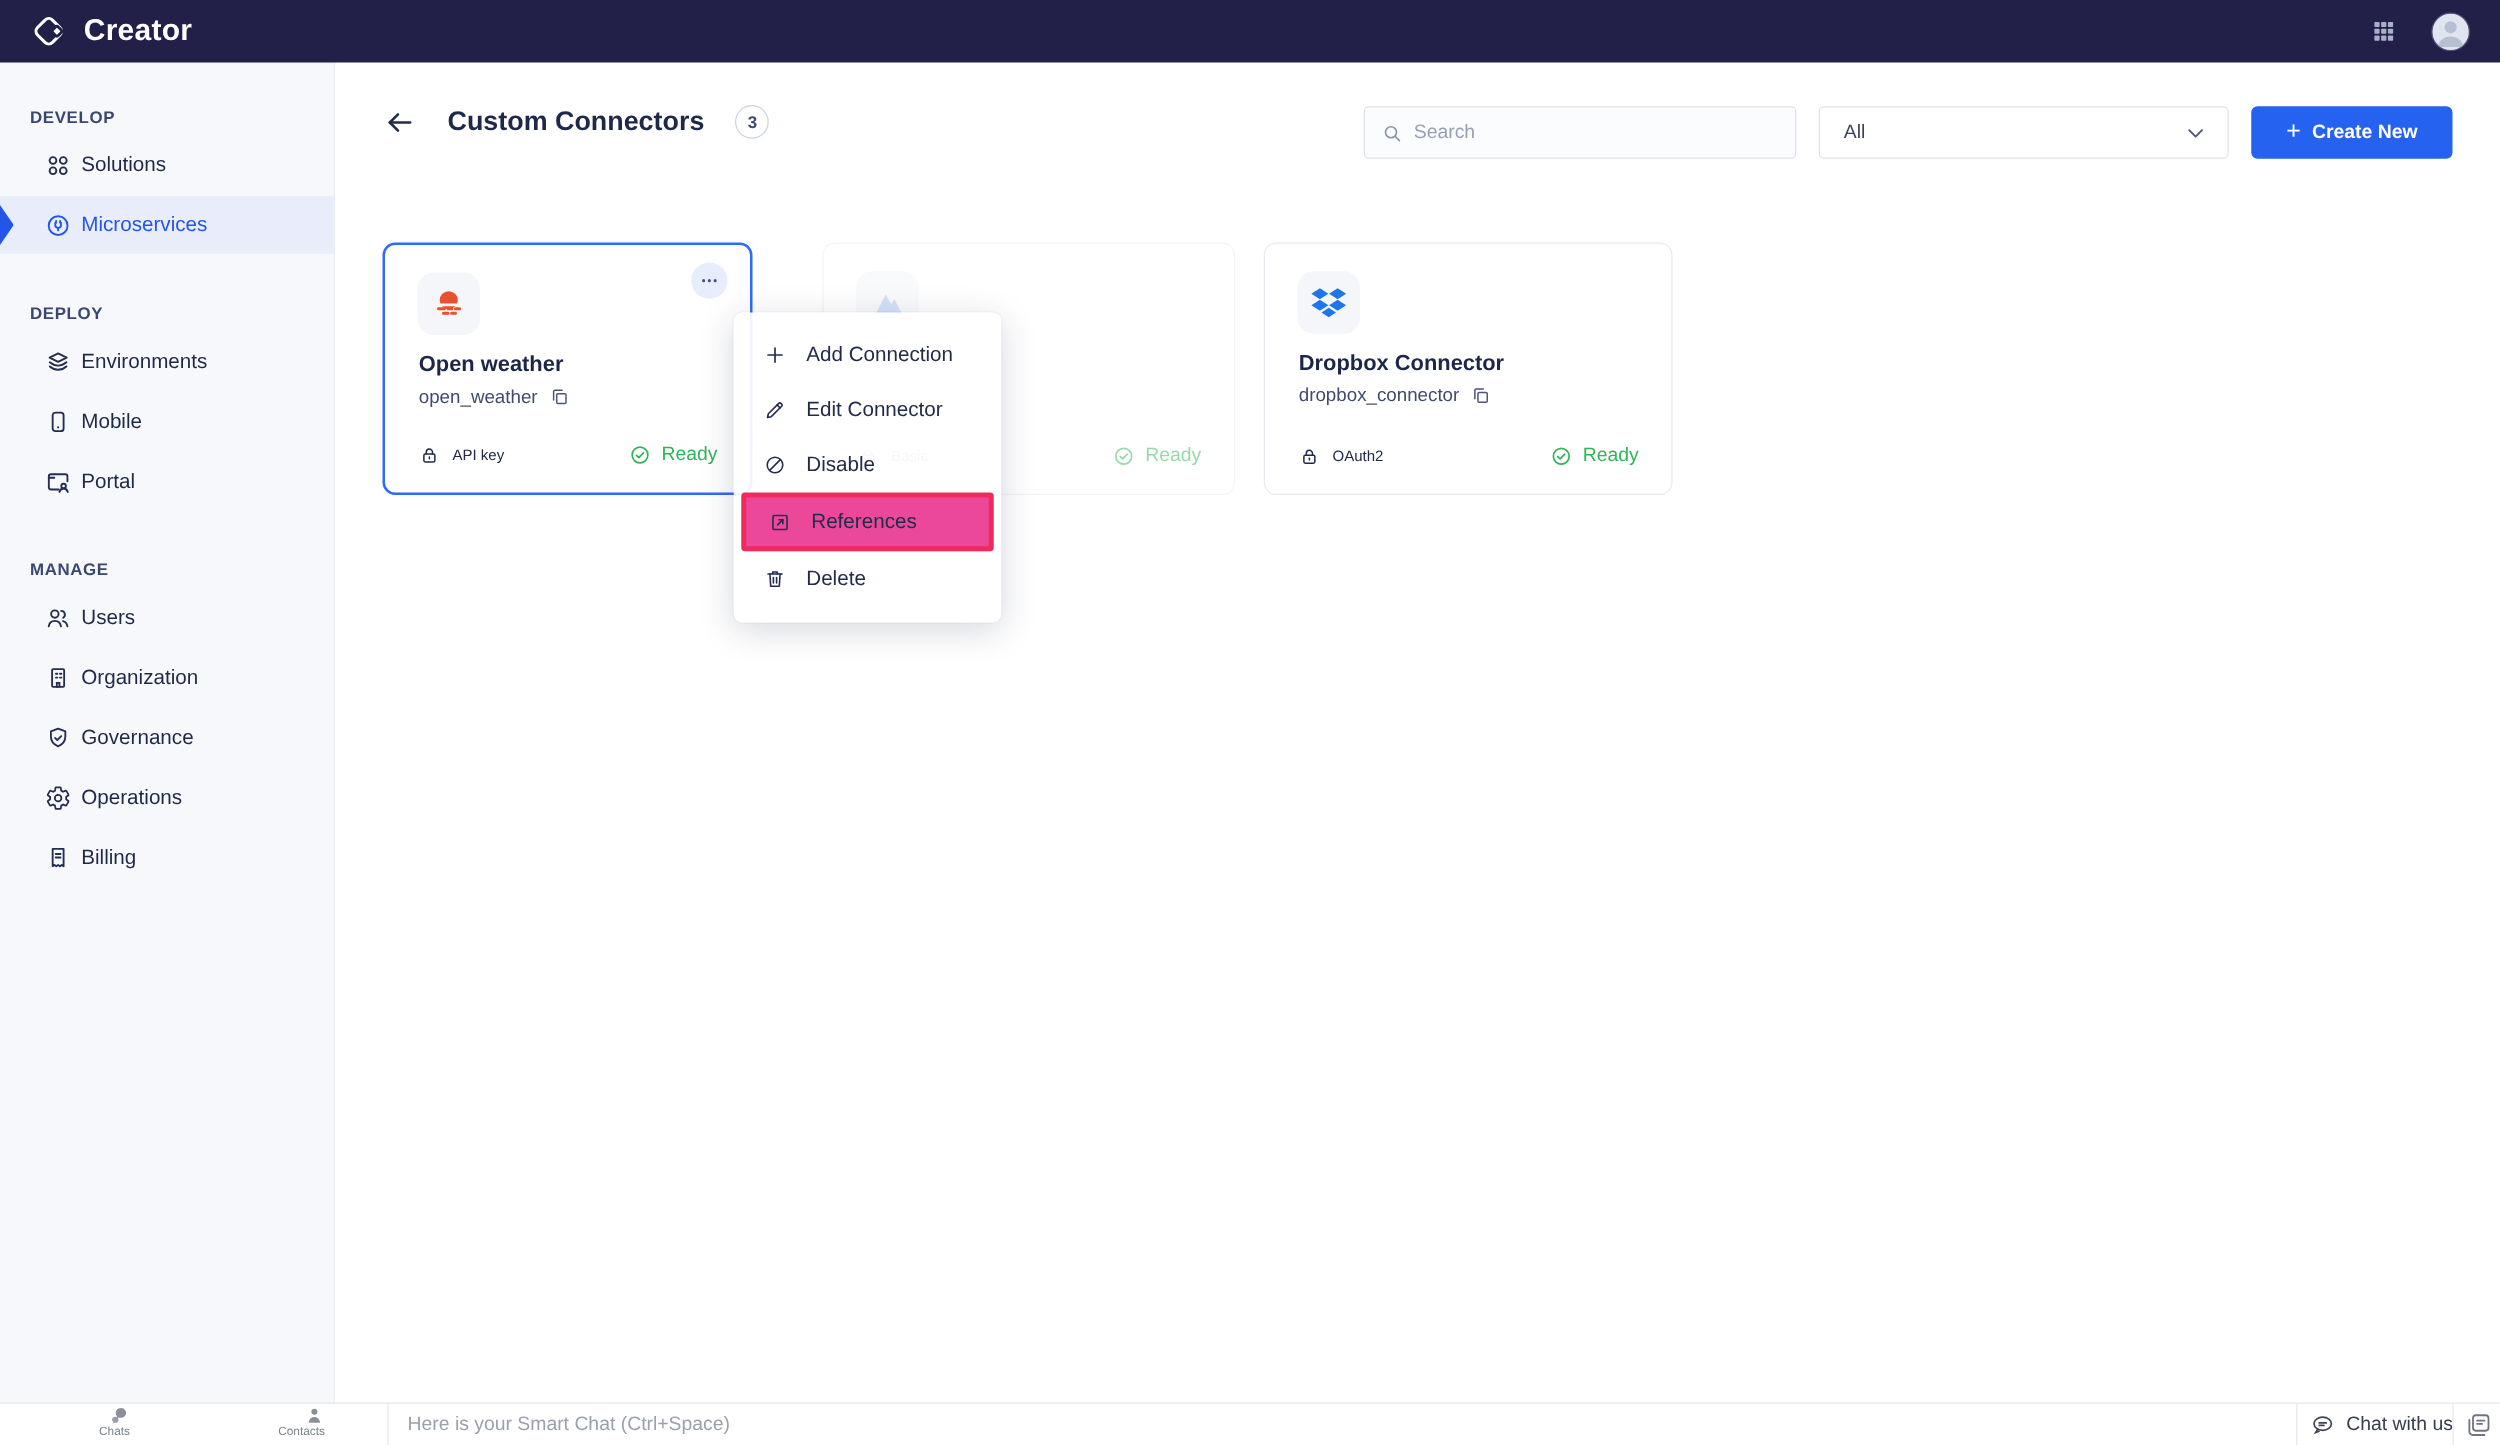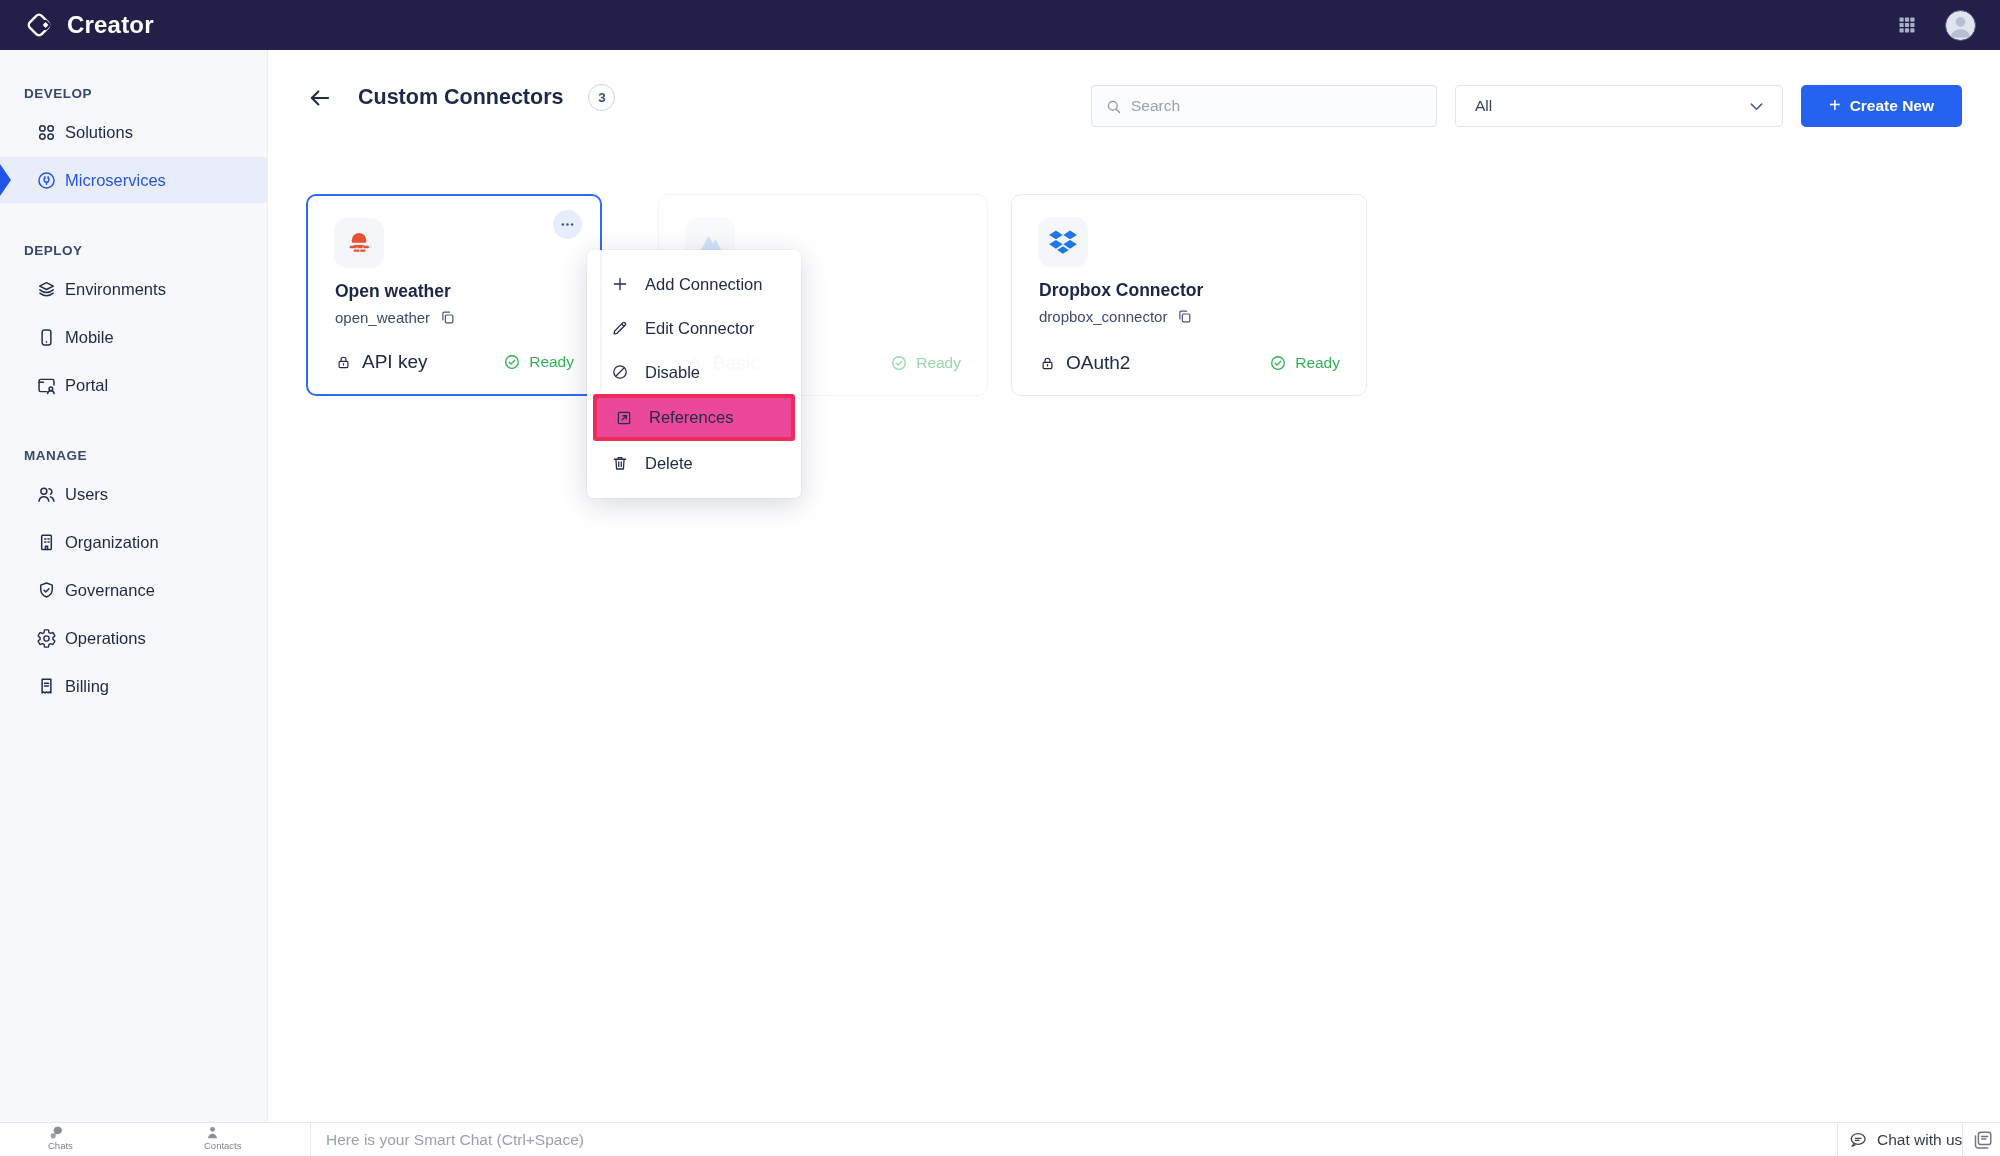--- a/index.html
+++ b/index.html
@@ -64,21 +64,21 @@
   .card.ghost { opacity:.5; }
   .logo-tile { position:absolute; left:26px; top:22px; width:50px; height:50px; border-radius:13px;
                background:#f5f6f9; display:flex; align-items:center; justify-content:center; }
   .logo-tile svg { width:34px; height:34px; }
   .card-name { position:absolute; left:27px; top:85px; font-size:17.5px; font-weight:600; color:#1c2647; }
   .card-slug { position:absolute; left:27px; top:113px; display:flex; align-items:center; gap:9px;
                font-size:15px; color:#3f4a6e; }
   .copy-ic { width:17px; height:17px; color:#4a5578; cursor:pointer; display:flex; }
   .card-bottom { position:absolute; left:27px; right:26px; bottom:21px; display:flex;
                  justify-content:space-between; align-items:center; }
-  .auth { display:flex; align-items:center; gap:10px; font-size:19px; color:#20294a; }
+  .auth { display:flex; align-items:center; gap:10px; font-size:12px; color:#20294a; }
   .auth .lock { width:17px; height:17px; color:#20294a; display:flex; }
   .status { display:flex; align-items:center; gap:8px; font-size:15.5px; color:#31b457; }
   .status .chk { width:18px; height:18px; display:flex; }
   .more-btn { position:absolute; right:18px; top:14px; width:29px; height:29px; border-radius:50%;
               background:#e7edfc; color:#3f4f77; display:flex; align-items:center; justify-content:center;
               cursor:pointer; z-index:25; }
   .more-btn svg { width:17px; height:17px; }
 
   
   .context-menu { position:absolute; left:318px; top:200px; width:214px; background:rgba(255,255,255,.93);
@@ -87,21 +87,21 @@
   .menu-item { height:44px; display:flex; align-items:center; gap:16px; padding:0 24px;
                font-size:16.5px; color:#222b49; cursor:pointer; }
   .menu-item .micon { width:18px; height:18px; color:#242d4f; flex:0 0 auto; display:flex; }
   .menu-item.highlighted { margin:0 6px; padding:0 18px; border:4px solid #ee2b5a; border-radius:3px;
                background:#ec4899; height:47px; }
 
   
   .bottombar { position:absolute; left:0; bottom:0; width:100%; height:34px; background:#fff;
                border-top:1px solid #e3e6ec; z-index:40; }
   .bb-group { position:absolute; top:1px; width:56px; display:flex; flex-direction:column;
-              align-items:flex-start; cursor:pointer; color:#8a9097; }
+              align-items:flex-end; cursor:pointer; color:#8a9097; }
   .bb-group svg { width:17px; height:17px; }
   .bb-label { font-size:9.5px; color:#7d838c; margin-top:-1px; }
   .bb-divider { position:absolute; top:0; bottom:0; width:1px; background:#e5e8ed; }
   .smart-chat { position:absolute; left:326px; top:0; height:100%; width:1500px; display:flex; align-items:center; }
   .smart-chat input { width:100%; border:none; outline:none; font-size:15.5px; color:#4a5160;
               font-family:inherit; background:transparent; }
   .smart-chat input::placeholder { color:#9aa1ae; }
   .chat-with-us { position:absolute; left:1848px; top:0; height:100%; display:flex; align-items:center;
               gap:9px; font-size:15.5px; color:#353d4e; cursor:pointer; }
   .chat-with-us svg { width:20px; height:20px; color:#3e4554; }
@@ -366,21 +366,21 @@
             <svg viewBox="0 0 24 24" fill="none" stroke="currentColor" stroke-width="1.8" stroke-linecap="round" stroke-linejoin="round">
               <circle cx="12" cy="12" r="8.4"></circle>
                 <path d="M8.3 12.3l2.5 2.5 4.9-5.1"></path>
             </svg>
             </span>
           <span>Ready</span>
         </span>
       </div>
     </section>
 
-    <section class="card" style="left:742px; width:356px;">
+    <section class="card" style="left:742px; width:327px;">
       <div class="logo-tile">
         <svg viewBox="0 0 24 24" fill="#1f76e9">
           <path d="M7 3.9L2.2 7 7 10.1 11.8 7z"></path>
           <path d="M17 3.9L12.2 7 17 10.1 21.8 7z"></path>
           <path d="M7 10.5l-4.8 3.1L7 16.7l4.8-3.1z"></path>
           <path d="M17 10.5l-4.8 3.1 4.8 3.1 4.8-3.1z"></path>
           <path d="M7.9 17.6l4.1 2.7 4.1-2.7-4.1-2.6z"></path>
         </svg>
       </div>
       <div class="card-name">Dropbox Connector</div>

